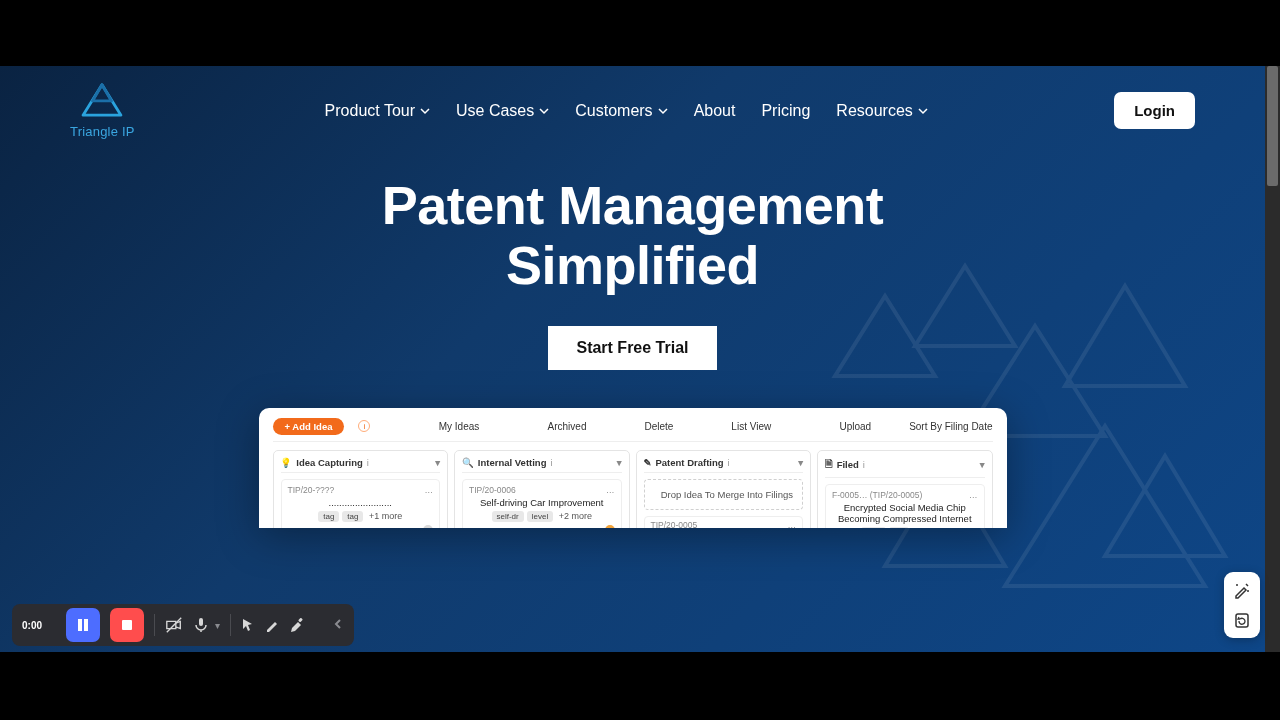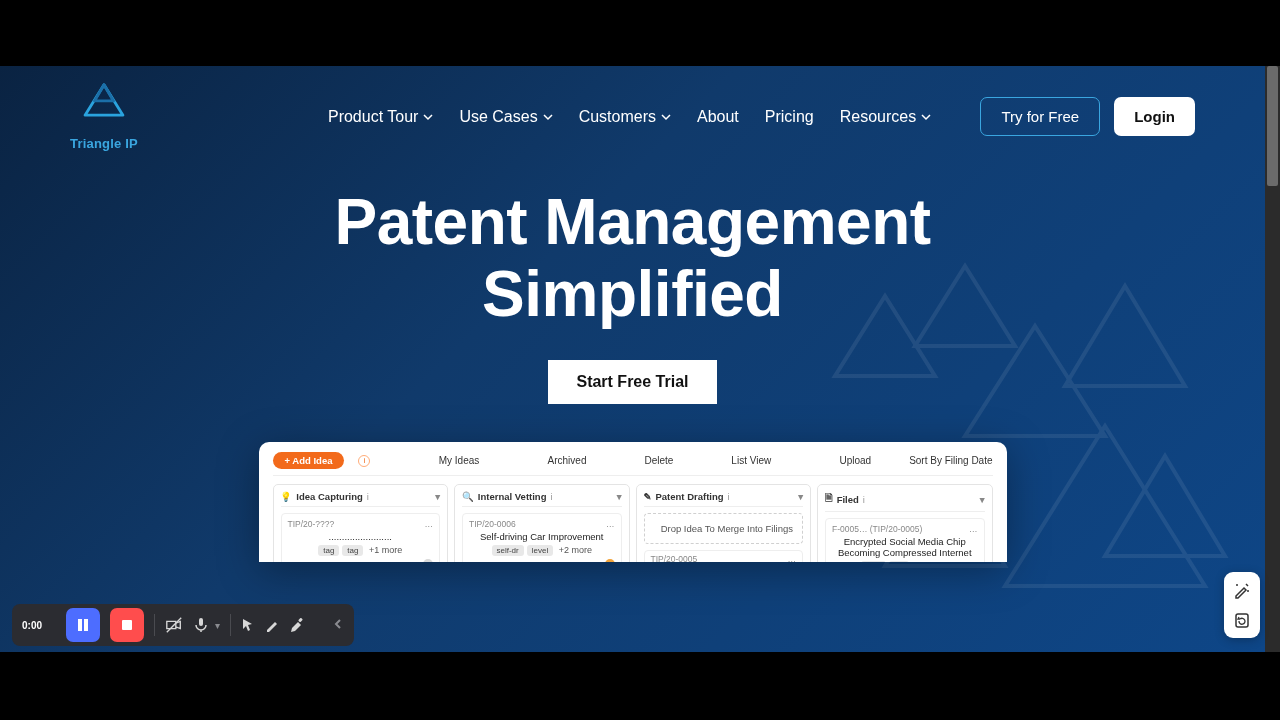--- a/index.html
+++ b/index.html
@@ -12,31 +12,31 @@
     background:linear-gradient(135deg,#0a2342 0%,#103a6b 40%,#0e4687 100%);
     overflow:hidden;
   }
   .scrollbar { position:absolute; top:66px; right:0; width:15px; height:586px; background:#2b2b2b; }
   .scrollbar-thumb { position:absolute; top:0; left:2px; width:11px; height:120px; background:#6b6b6b; border-radius:2px; }
   .bg-triangles { position:absolute; right:20px; top:170px; width:420px; height:380px; opacity:0.08; pointer-events:none; }
   .bg-triangles svg { width:100%; height:100%; }
   .header { display:flex; align-items:center; padding:16px 70px 0 70px; }
   .logo { display:flex; flex-direction:column; align-items:center; cursor:pointer; }
   .logo svg { width:46px; height:36px; }
-  .logo-text { color:#3aa6e0; font-size:13px; font-weight:700; margin-top:18px; letter-spacing:.2px; }
+  .logo-text { color:#3aa6e0; font-size:13px; font-weight:400; margin-top:6px; letter-spacing:.2px; }
   .nav { display:flex; gap:26px; margin-left:190px; }
   .nav-item { color:#fff; font-size:16px; display:flex; align-items:flex-end; gap:5px; cursor:pointer; white-space:nowrap; }
   .chev { display:inline-block; }
   .chev svg { width:10px; height:10px; }
   .actions { margin-left:auto; display:flex; gap:14px; }
   .btn { border-radius:7px; font-size:15px; padding:10px 20px; cursor:pointer; font-weight:500; }
   .btn-outline { border:1.5px solid #3aa6e0; background:transparent; color:#fff; }
   .btn-solid { background:#fff; border:none; color:#111; font-weight:600; }
   .hero { text-align:center; margin-top:36px; padding:0 60px; position:relative; z-index:2; }
-  .hero h1 { color:#fff; font-weight:800; font-size:64px; line-height:1.12; letter-spacing:-.5px; }
+  .hero h1 { color:#fff; font-weight:800; font-size:54px; line-height:1.12; letter-spacing:-.5px; }
   .hero p { color:#e9eef5; font-size:18.5px; margin-top:24px; line-height:1.55; }
   .cta { display:inline-block; margin-top:30px; background:#fff; color:#111; font-weight:700; border:none; border-radius:0; padding:13px 28px; font-size:16px; cursor:pointer; }
   .mock { margin:38px auto 0; width:748px; height:120px; background:#fff; border-radius:10px 10px 0 0; box-shadow:0 8px 40px rgba(0,0,0,.35); padding:10px 14px; font-size:10px; color:#555; position:relative; z-index:2; overflow:hidden; }
   .mock-top { display:flex; align-items:center; gap:14px; border-bottom:1px solid #eee; padding-bottom:6px; }
   .mock-add { background:#f26a1b; color:#fff; padding:3px 12px; border-radius:11px; font-size:9.5px; font-weight:700; }
   .mock-info { width:12px; height:12px; border:1px solid #ffad7a; border-radius:50%; display:inline-flex; align-items:center; justify-content:center; font-size:8px; color:#f26a1b; }
   .spacer { flex:1; }
   .mock-tab, .mock-link { font-size:10px; color:#333; }
   .mock-cols { display:flex; gap:6px; margin-top:8px; }
   .mock-col { flex:1; border:1px solid #e4e4e4; border-radius:5px; padding:6px 7px; min-height:78px; background:#fff; }
@@ -126,21 +126,20 @@
         </div>
       <div class="nav-item">
           <span>Resources</span>
           <span class="chev"><svg viewBox="0 0 10 10">
               <path d="M1 3 L5 7 L9 3" stroke="#fff" stroke-width="1.5" fill="none"></path>
             </svg></span>
         </div>
     </div>
 
     <div class="actions">
-      <button class="btn btn-outline">Try for Free</button>
       <button class="btn btn-solid">Login</button>
     </div>
   </div>
 
   <div class="hero">
     <h1>
       <span>Patent Management</span><br>
       <span>Simplified</span>
     </h1>
     <button class="cta">Start Free Trial</button>

